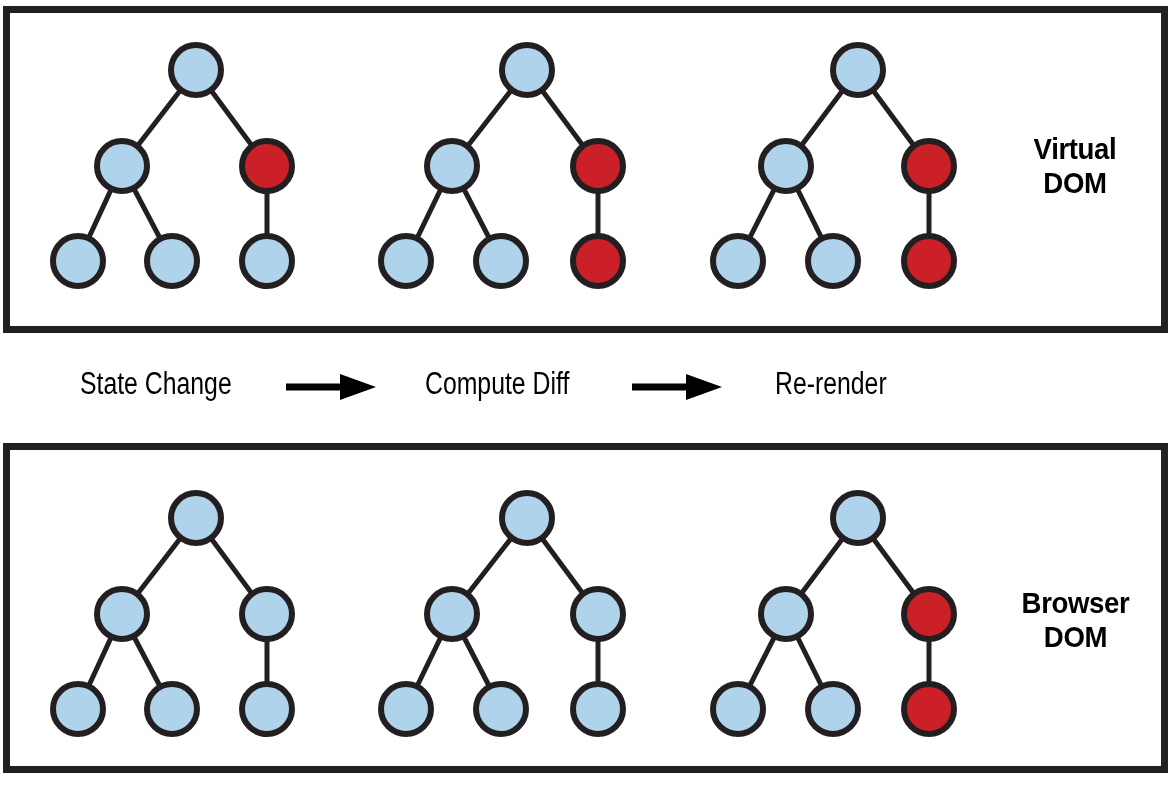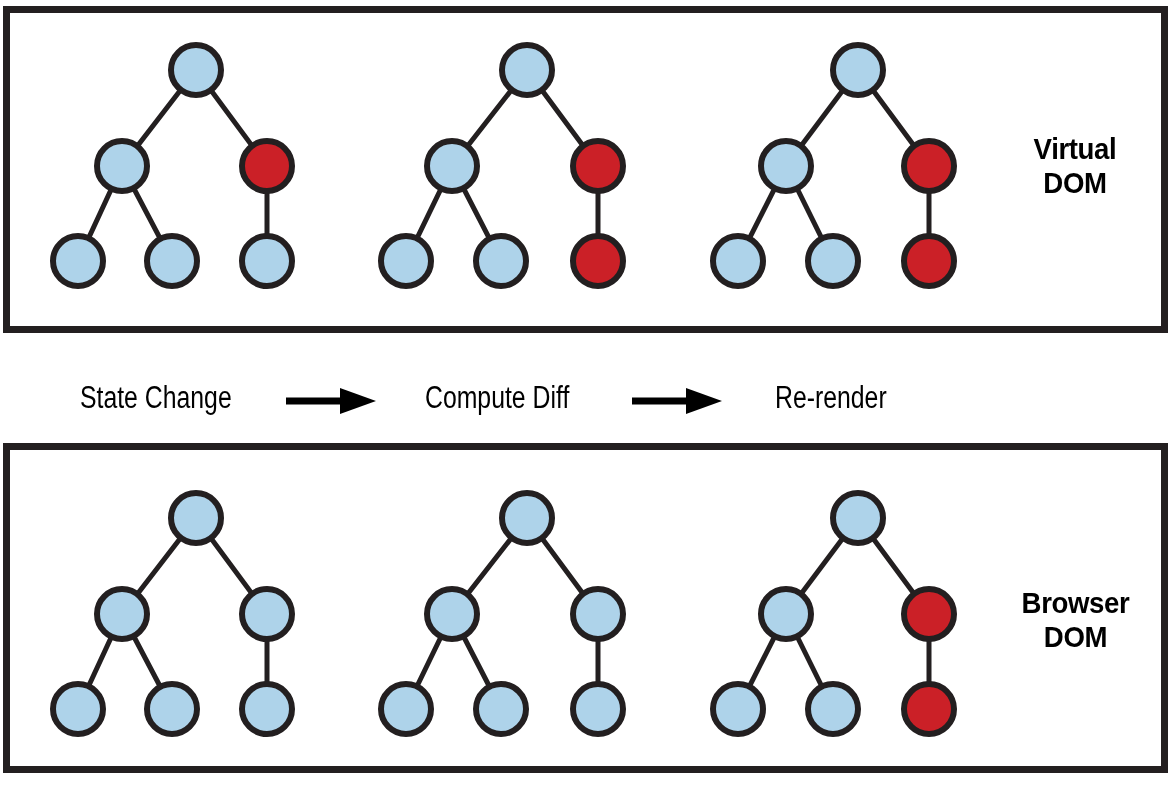--- a/index.html
+++ b/index.html
@@ -60,21 +60,21 @@
     top: 586px;
     width: 155px;
   }
   .tree-svg {
     position: absolute;
     overflow: visible;
   }
   #flow-row {
     position: absolute;
     left: 0px;
-    top: 364px;
+    top: 350px;
     width: 1010px;
     height: 70px;
   }
   .flow-label {
     position: absolute;
     font-family: "Liberation Sans", sans-serif;
     font-weight: normal;
     font-size: 31px;
     color: #000000;
     transform: scaleX(0.80);

